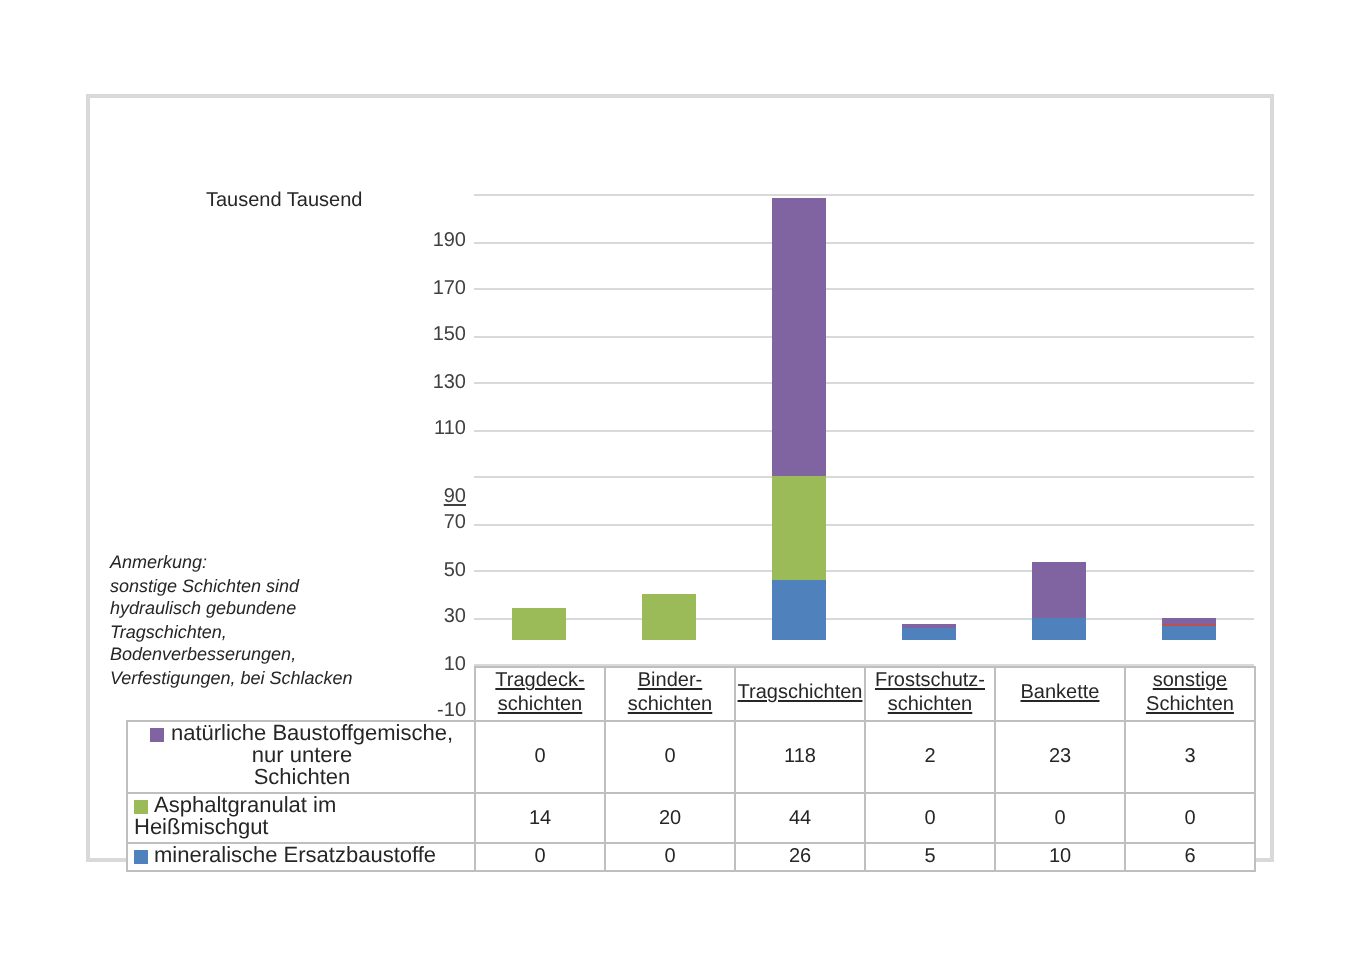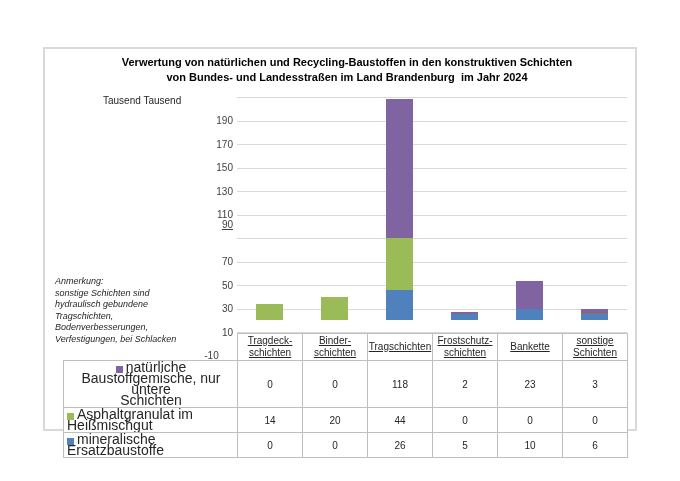--- a/index.html
+++ b/index.html
@@ -45,58 +45,54 @@
     border-collapse:collapse; table-layout:fixed;
     font-size:10px; color:#262626;
   }
   .data-table td {
     border:1px solid #bfbfbf; text-align:center; vertical-align:middle;
     padding:0; background:#fff; overflow:hidden;
   }
   .data-table td.corner { border:none; background:transparent; }
   .data-table td.header { line-height:12px; white-space:pre-line; }
   .data-table td.legend {
-    text-align:left; font-size:14px; line-height:11px;
+    text-align:left; font-size:11px; line-height:11px;
     padding:1px 2px 1px 3px; white-space:pre-line;
   }
   .data-table tr.first-series td.legend { text-align:center; }
   .swatch { display:inline-block; width:7px; height:7px; margin-right:3px; vertical-align:-1px; }
 </style>
 </head>
 <body>
 
 <div class="page">
   <div class="chart-border"></div>
 
-  <div class="title">
-    <div>Verwertung von natürlichen und Recycling-Baustoffen in den konstruktiven Schichten</div>
-    <div>von Bundes- und Landesstraßen im Land Brandenburg  im Jahr 2024</div>
-  </div>
 
   <div class="unit-label">Tausend Tausend</div>
 
   <div class="annotation">Anmerkung:
 sonstige Schichten sind
 hydraulisch gebundene
 Tragschichten,
 Bodenverbesserungen,
 Verfestigungen, bei Schlacken</div>
 
   <div id="y-axis">
       <div class="y-tick" style="top: 91px;">190</div>
       <div class="y-tick" style="top: 114.5px;">170</div>
       <div class="y-tick" style="top: 138px;">150</div>
       <div class="y-tick" style="top: 161.5px;">130</div>
       <div class="y-tick" style="top: 185px;">110</div>
-      <div class="y-tick" style="top: 195px; text-decoration: underline;">90</div>
+      <div class="y-tick" style="top: 219px; text-decoration: underline;">90</div>
       <div class="y-tick" style="top: 232px;">70</div>
       <div class="y-tick" style="top: 255.5px;">50</div>
       <div class="y-tick" style="top: 279px;">30</div>
       <div class="y-tick" style="top: 302.5px;">10</div>
-      <div class="y-tick" style="top: 326px; text-align: center;">-10</div>
+      <div class="y-tick" style="top: 326px;">-10</div>
     </div>
 
   <div class="plot" id="plot">
       <div class="gridline" style="top: 0px;"></div>
       <div class="gridline" style="top: 23.5px;"></div>
       <div class="gridline" style="top: 47px;"></div>
       <div class="gridline" style="top: 70.5px;"></div>
       <div class="gridline" style="top: 94px;"></div>
       <div class="gridline" style="top: 117.5px;"></div>
       <div class="gridline" style="top: 141px;"></div>

